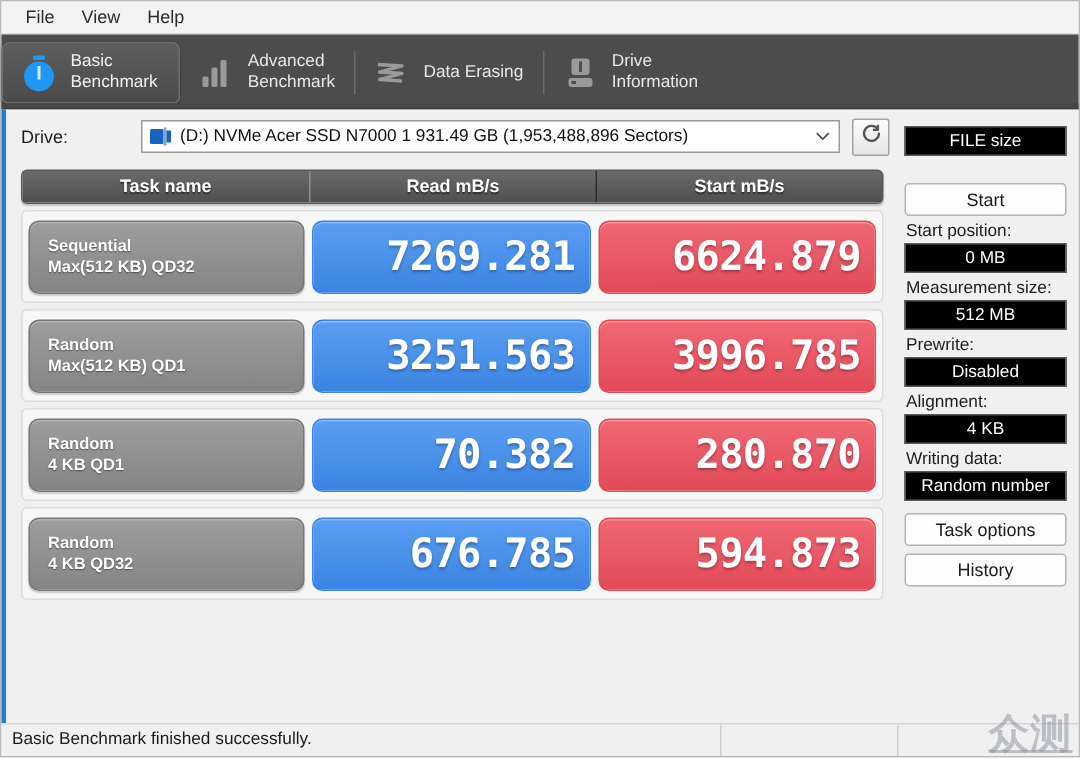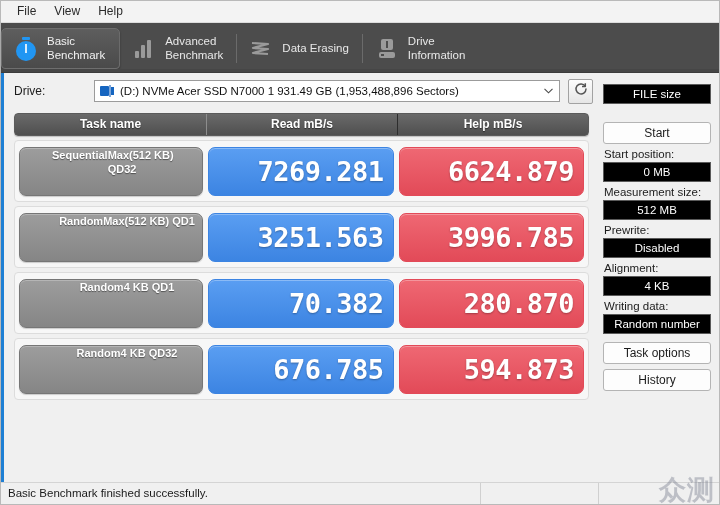--- a/index.html
+++ b/index.html
@@ -178,22 +178,22 @@
     background: #f7f7f7;
     border: 1px solid #dcdcdc; border-radius: 4px;
     display: flex; align-items: center;
     padding: 0 4px; gap: 5px;
   }
   .cell-task {
     width: 184px; flex: none; height: 49px;
     background: linear-gradient(#9d9d9d, #858585);
     border: 1px solid #767676; border-radius: 7px;
     box-shadow: inset 0 1px 0 rgba(255,255,255,.25), 0 1px 1px rgba(0,0,0,.18);
-    display: flex; justify-content: center;
-    padding-left: 32px;
+    display: flex; flex-direction: column; justify-content: center;
+    padding-left: 12px;
   }
   .task-l1 { font-size: 11px; font-weight: bold; color: #fff; line-height: 14px; text-shadow: 0 1px 1px rgba(0,0,0,.45); }
   .task-l2 { font-size: 11px; font-weight: bold; color: #fff; line-height: 14px; text-shadow: 0 1px 1px rgba(0,0,0,.45); }
   .cell-val {
     flex: 1; height: 49px; border-radius: 7px;
     display: flex; align-items: center; justify-content: flex-end;
     padding-right: 9px;
     font-family: "DejaVu Sans Mono", monospace;
     font-size: 27px; font-weight: bold; color: #fff; letter-spacing: -.5px;
     text-shadow: 0 1px 2px rgba(0,0,0,.3);
@@ -239,21 +239,21 @@
   }
   .sb-seg { width: 118px; height: 100%; border-right: 1px solid #d0d0d0; }
   .sb-last { width: 120px; height: 100%; }
 
   
   .watermark {
     position: absolute; right: 4px; bottom: 2px;
     font-size: 27px; font-weight: bold; color: rgba(120,125,140,.42);
     letter-spacing: 1px; pointer-events: none;
     font-family: "DejaVu Sans", sans-serif;
-    line-height: 24px; text-align: right;
+    line-height: 24px; text-align: right; text-decoration: underline;
   }
 </style>
 </head>
 <body>
 
 <div id="app">
 
 
   <div class="menubar">
     <div class="menu-item">File</div>
@@ -327,21 +327,21 @@
               <path d="M12.3 2.2 L12.3 5.6 L9 5.6" fill="none" stroke="#555" stroke-width="1.5" stroke-linejoin="round"></path>
             </svg>
           </span>
         </div>
       </div>
 
       <div class="results">
         <div class="res-head">
           <div class="rh-task">Task name</div>
           <div class="rh-read">Read mB/s</div>
-          <div class="rh-write">Help mB/s</div>
+          <div class="rh-write">Start mB/s</div>
         </div>
 
         <div class="rows">
           <div class="row">
             <div class="cell-task">
               <div class="task-l1">Sequential</div>
               <div class="task-l2">Max(512 KB) QD32</div>
             </div>
             <div class="cell-val cell-read">7269.281</div>
             <div class="cell-val cell-write">6624.879</div>

